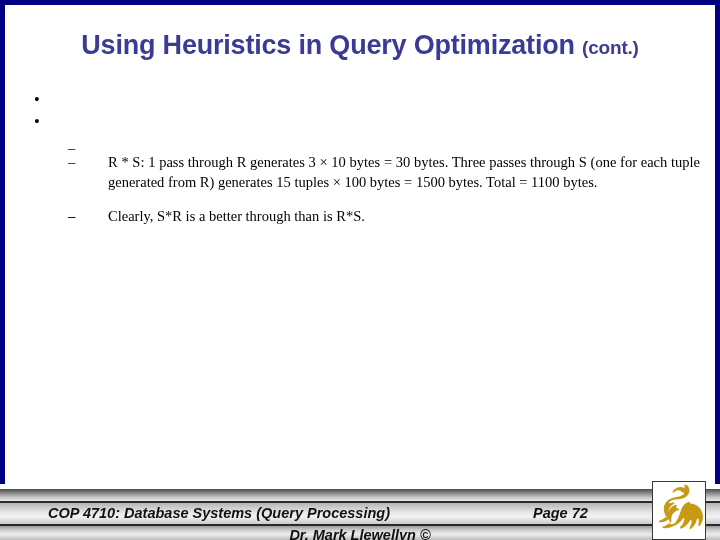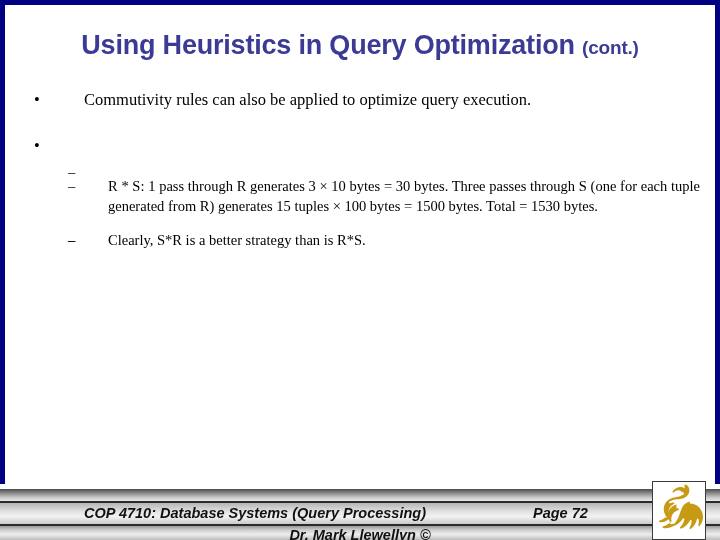--- a/index.html
+++ b/index.html
@@ -153,21 +153,20 @@
     left: 48px;
     top: 19px;
     height: 36px;
     line-height: 21px;
     font-family: "Liberation Sans", "DejaVu Sans", sans-serif;
     font-style: italic;
     font-weight: bold;
     font-size: 14.5px;
     color: #111111;
     white-space: nowrap;
-    margin-left: 36px;
   }
   .footer-page {
     position: absolute;
     left: 533px;
     top: 19px;
     height: 24px;
     line-height: 21px;
     font-family: "Liberation Sans", "DejaVu Sans", sans-serif;
     font-style: italic;
     font-weight: bold;
@@ -216,47 +215,46 @@
   <div class="border-right"></div>
 
   <div class="title">
     <span>Using Heuristics in Query Optimization</span><span> </span><span class="cont">(cont.)</span>
   </div>
 
   <div class="body">
 
     <div class="l1">
       <span class="marker">•</span>
-      <span>Commutivity rules can also be applied to optimize query execution.</span>
     </div>
 
     <div class="spacer-2"></div>
 
     <div class="l1">
       <span class="marker">•</span>
     </div>
 
     <div class="spacer-1"></div>
 
     <div class="l2">
       <span class="marker">–</span>
     </div>
 
     <div class="l2">
       <span class="marker">–</span>
-      <span>R * S: 1 pass through R generates 3 × 10 bytes = 30 bytes.  Three passes through S (one for each tuple generated from R) generates 15 tuples × 100 bytes = 1500 bytes.  Total = 1530 bytes.</span>
-    </div>
-
-    <div class="l2">
-      <span class="marker">–</span>
-    </div>
-
-    <div class="l2">
-      <span class="marker">–</span>
-      <span>Clearly, S*R is a better strategy than is R*S.</span>
+      <span>R * S: 1 pass through R generates 3 × 10 bytes = 30 bytes.  Three passes through S (one for each tuple generated from R) generates 15 tuples × 100 bytes = 1500 bytes.  Total = 1100 bytes.</span>
+    </div>
+
+    <div class="l2">
+      <span class="marker">–</span>
+    </div>
+
+    <div class="l2">
+      <span class="marker">–</span>
+      <span>Clearly, S*R is a better through than is R*S.</span>
     </div>
 
   </div>
 
   <div class="footer">
     <div class="fbar-white"></div>
     <div class="fbar-a"></div>
     <div class="fline-1"></div>
     <div class="fbar-main"></div>
     <div class="fline-2"></div>

